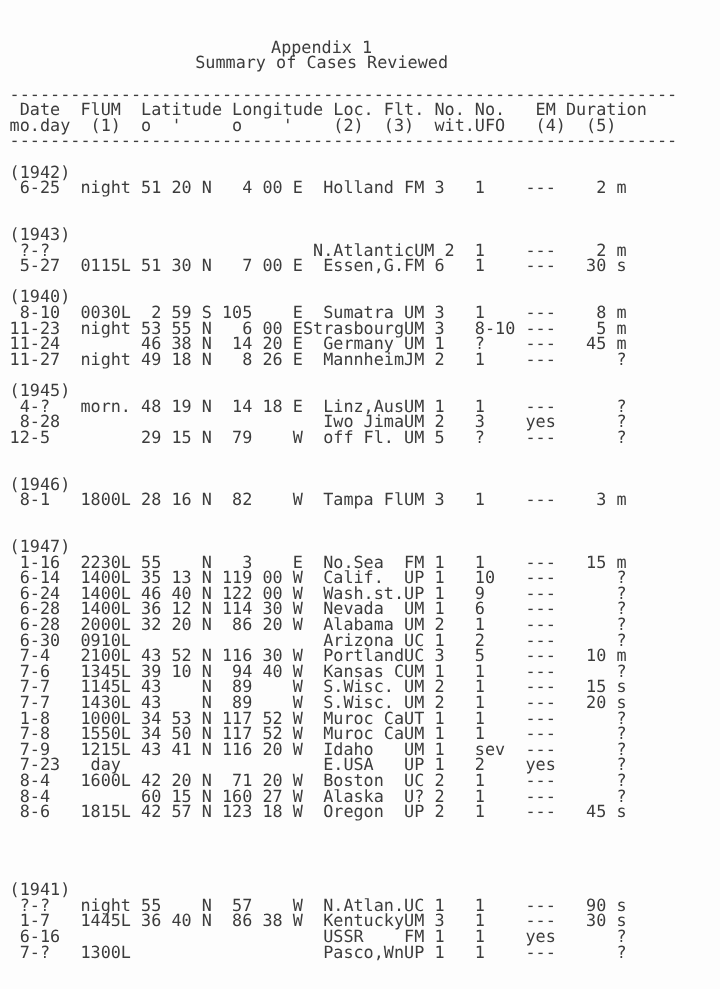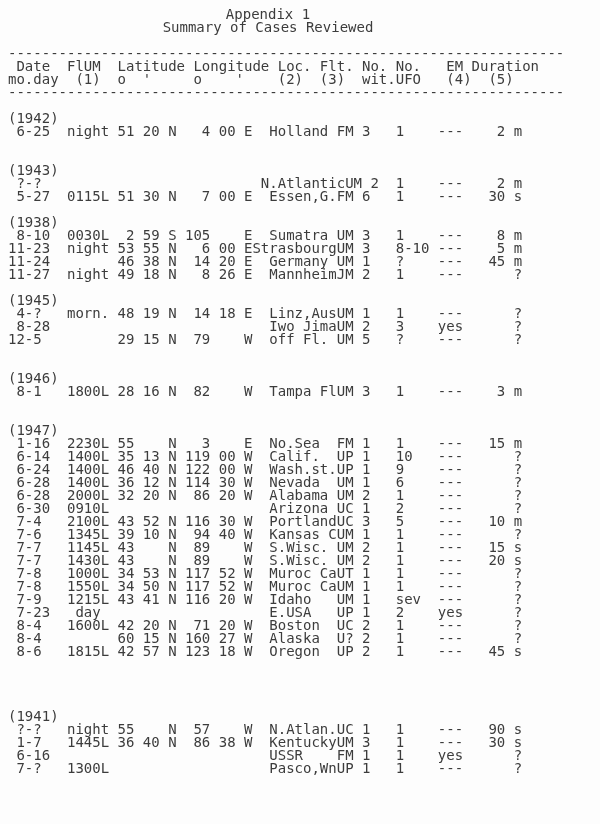--- a/index.html
+++ b/index.html
@@ -5,21 +5,21 @@
   html,body{margin:0;padding:0;}
   body{
     width:600px;height:824px;
     background:#fdfdfd;
     font-family:"DejaVu Sans Mono", monospace;
     color:#3c3c3c;
     overflow:hidden;
   }
   .page{
     width:600px;height:824px;
-    padding-top:8px;
+    padding-top:34px;
     box-sizing:border-box;
   }
   .title-block{
     width:520px;
     margin-left:8px;
     text-align:center;
   }
   .ttl{
     font-size:14px;
     line-height:13px;
@@ -54,21 +54,21 @@
       <div class="ln">------------------------------------------------------------------</div>
       <div class="ln blank"></div>
       <div class="ln">(1942)</div>
       <div class="ln"> 6-25  night 51 20 N   4 00 E  Holland FM 3   1    ---    2 m</div>
       <div class="ln blank"></div>
       <div class="ln blank"></div>
       <div class="ln">(1943)</div>
       <div class="ln"> ?-?                          N.AtlanticUM 2  1    ---    2 m</div>
       <div class="ln"> 5-27  0115L 51 30 N   7 00 E  Essen,G.FM 6   1    ---   30 s</div>
       <div class="ln blank"></div>
-      <div class="ln">(1938)</div>
+      <div class="ln">(1940)</div>
       <div class="ln"> 8-10  0030L  2 59 S 105    E  Sumatra UM 3   1    ---    8 m</div>
       <div class="ln">11-23  night 53 55 N   6 00 EStrasbourgUM 3   8-10 ---    5 m</div>
       <div class="ln">11-24        46 38 N  14 20 E  Germany UM 1   ?    ---   45 m</div>
       <div class="ln">11-27  night 49 18 N   8 26 E  MannheimJM 2   1    ---      ?</div>
       <div class="ln blank"></div>
       <div class="ln">(1945)</div>
       <div class="ln"> 4-?   morn. 48 19 N  14 18 E  Linz,AusUM 1   1    ---      ?</div>
       <div class="ln"> 8-28                          Iwo JimaUM 2   3    yes      ?</div>
       <div class="ln">12-5         29 15 N  79    W  off Fl. UM 5   ?    ---      ?</div>
       <div class="ln blank"></div>
@@ -81,21 +81,21 @@
       <div class="ln"> 1-16  2230L 55    N   3    E  No.Sea  FM 1   1    ---   15 m</div>
       <div class="ln"> 6-14  1400L 35 13 N 119 00 W  Calif.  UP 1   10   ---      ?</div>
       <div class="ln"> 6-24  1400L 46 40 N 122 00 W  Wash.st.UP 1   9    ---      ?</div>
       <div class="ln"> 6-28  1400L 36 12 N 114 30 W  Nevada  UM 1   6    ---      ?</div>
       <div class="ln"> 6-28  2000L 32 20 N  86 20 W  Alabama UM 2   1    ---      ?</div>
       <div class="ln"> 6-30  0910L                   Arizona UC 1   2    ---      ?</div>
       <div class="ln"> 7-4   2100L 43 52 N 116 30 W  PortlandUC 3   5    ---   10 m</div>
       <div class="ln"> 7-6   1345L 39 10 N  94 40 W  Kansas CUM 1   1    ---      ?</div>
       <div class="ln"> 7-7   1145L 43    N  89    W  S.Wisc. UM 2   1    ---   15 s</div>
       <div class="ln"> 7-7   1430L 43    N  89    W  S.Wisc. UM 2   1    ---   20 s</div>
-      <div class="ln"> 7-8   1000L 34 53 N 117 52 W  Muroc CaUT 1   1    ---      ?</div>
+      <div class="ln"> 1-8   1000L 34 53 N 117 52 W  Muroc CaUT 1   1    ---      ?</div>
       <div class="ln"> 7-8   1550L 34 50 N 117 52 W  Muroc CaUM 1   1    ---      ?</div>
       <div class="ln"> 7-9   1215L 43 41 N 116 20 W  Idaho   UM 1   sev  ---      ?</div>
       <div class="ln"> 7-23   day                    E.USA   UP 1   2    yes      ?</div>
       <div class="ln"> 8-4   1600L 42 20 N  71 20 W  Boston  UC 2   1    ---      ?</div>
       <div class="ln"> 8-4         60 15 N 160 27 W  Alaska  U? 2   1    ---      ?</div>
       <div class="ln"> 8-6   1815L 42 57 N 123 18 W  Oregon  UP 2   1    ---   45 s</div>
       <div class="ln blank"></div>
       <div class="ln blank"></div>
       <div class="ln blank"></div>
       <div class="ln blank"></div>

